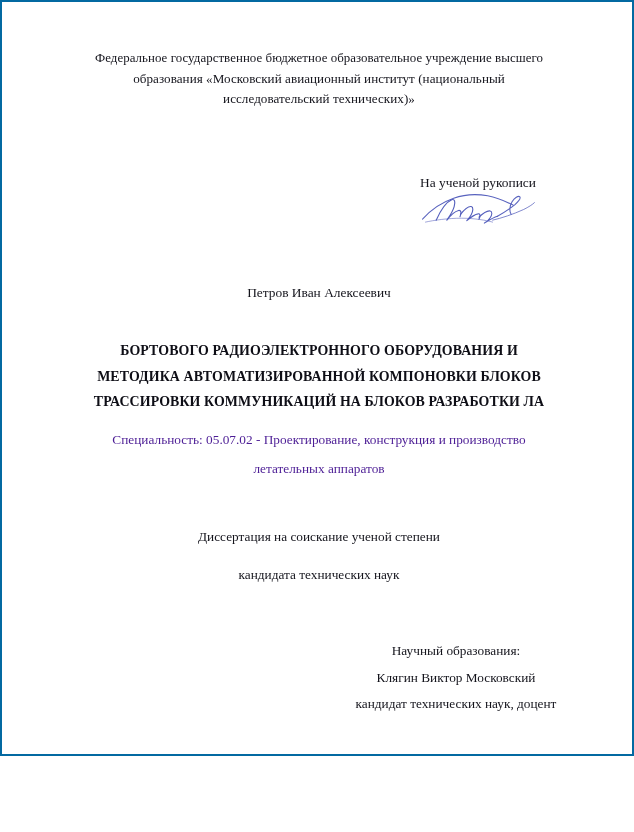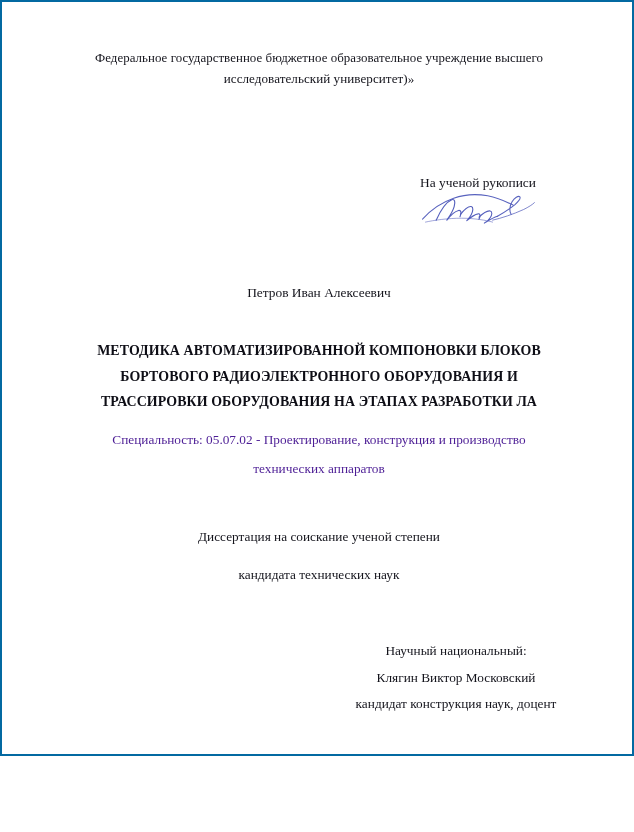--- a/index.html
+++ b/index.html
@@ -148,21 +148,22 @@
   }
 </style>
 </head>
 <body>
 
 <div class="page">
   <div class="content">
 
     <div class="institution">
       <span class="line line-1">Федеральное государственное бюджетное образовательное учреждение высшего</span>
-      <span class="line line-3">исследовательский университет)»</span>
+      <span class="line line-2">образования «Московский авиационный институт (национальный</span>
+      <span class="line line-3">исследовательский технических)»</span>
     </div>
 
     <div class="rights-block">
       <div class="rights-text">На ученой рукописи</div>
       <svg class="signature" viewBox="0 0 240 74" aria-hidden="true">
         <g fill="none" stroke="#4a55b8" stroke-linecap="round" stroke-linejoin="round">
           <path d="M6 60 C20 44, 44 26, 70 17 C92 9, 118 8, 140 12 C160 16, 178 24, 192 31" stroke-width="2.1" opacity="0.92"></path>
           <path d="M34 62 C44 40, 56 24, 66 20 C72 18, 74 24, 71 34 C68 45, 60 56, 56 62
                    C62 54, 72 44, 80 42 C86 41, 86 48, 83 55" stroke-width="2.3" opacity="0.95"></path>
           <path d="M84 50 C92 40, 100 33, 106 34 C111 35, 110 43, 106 51 C103 57, 99 61, 97 63
@@ -173,37 +174,37 @@
                    C185 32, 184 44, 188 50" stroke-width="2.2" opacity="0.92"></path>
           <path d="M150 62 C168 58, 192 50, 214 40 C224 35, 232 30, 236 26" stroke-width="1.7" opacity="0.85"></path>
           <path d="M12 66 C30 62, 58 58, 86 58 C112 58, 136 62, 150 66" stroke-width="1.5" opacity="0.7"></path>
         </g>
       </svg>
     </div>
 
     <div class="author">Петров Иван Алексеевич</div>
 
     <div class="title">
+      <span class="tline">БОРТОВОГО РАДИОЭЛЕКТРОННОГО ОБОРУДОВАНИЯ И</span>
       <span class="tline">МЕТОДИКА АВТОМАТИЗИРОВАННОЙ КОМПОНОВКИ БЛОКОВ</span>
-      <span class="tline">БОРТОВОГО РАДИОЭЛЕКТРОННОГО ОБОРУДОВАНИЯ И</span>
-      <span class="tline">ТРАССИРОВКИ ОБОРУДОВАНИЯ НА ЭТАПАХ РАЗРАБОТКИ ЛА</span>
+      <span class="tline">ТРАССИРОВКИ КОММУНИКАЦИЙ НА БЛОКОВ РАЗРАБОТКИ ЛА</span>
     </div>
 
     <div class="specialty">
       <span class="sline">Специальность: 05.07.02 - Проектирование, конструкция и производство</span>
-      <span class="sline">технических аппаратов</span>
+      <span class="sline">летательных аппаратов</span>
     </div>
 
     <div class="degree">
       <span class="dline">Диссертация на соискание ученой степени</span>
       <span class="dline">кандидата технических наук</span>
     </div>
 
     <div class="supervisor">
-      <span class="vline">Научный национальный:</span>
+      <span class="vline">Научный образования:</span>
       <span class="vline">Клягин Виктор Московский</span>
-      <span class="vline">кандидат конструкция наук, доцент</span>
+      <span class="vline">кандидат технических наук, доцент</span>
     </div>
 
     <div class="place-year">Москва 2019</div>
 
   </div>
 </div>
 
 </body></html>

